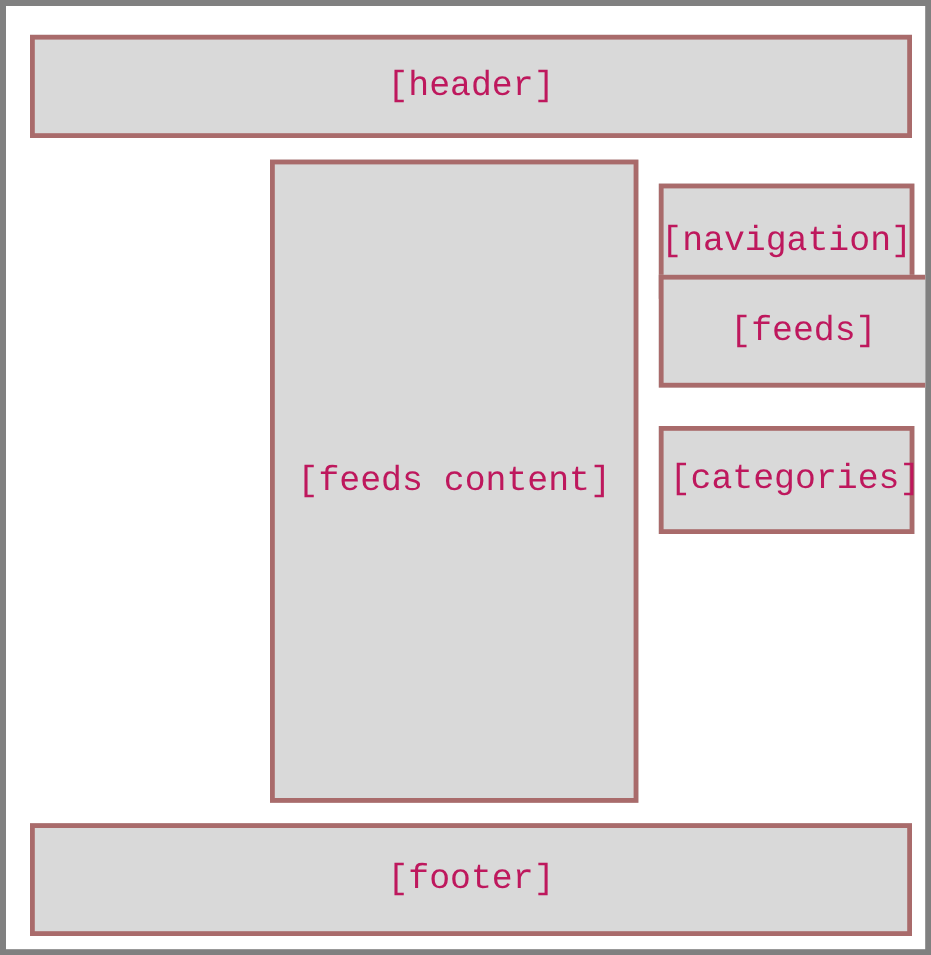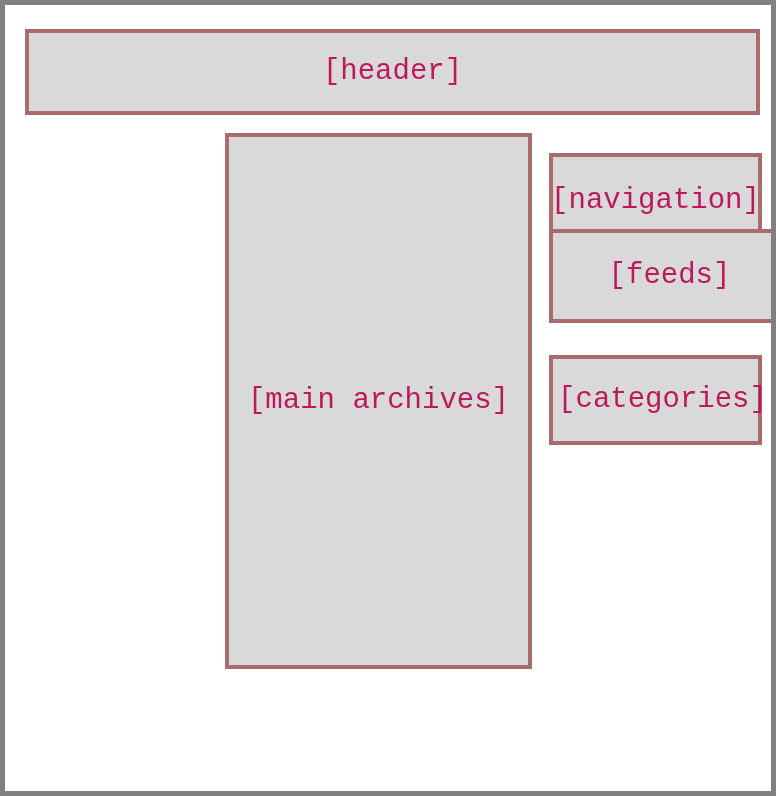--- a/index.html
+++ b/index.html
@@ -97,30 +97,33 @@
 </head>
 <body>
 
 <div class="page">
 
   <div class="block" id="region-header">
     <span class="block-label">[header]</span>
   </div>
 
   <div class="block" id="region-main-content">
-    <span class="block-label">[main archives]</span>
+    <span class="block-label">[feeds content]</span>
   </div>
 
 
   <div class="block" id="region-navigation">
     <span class="block-label">[navigation]</span>
   </div>
 
   <div class="block" id="region-feeds">
     <span class="block-label">[feeds]</span>
   </div>
 
   <div class="block" id="region-categories">
     <span class="block-label">[categories]</span>
   </div>
 
+  <div class="block" id="region-footer">
+    <span class="block-label">[footer]</span>
+  </div>
 
 </div>
 
 </body></html>

